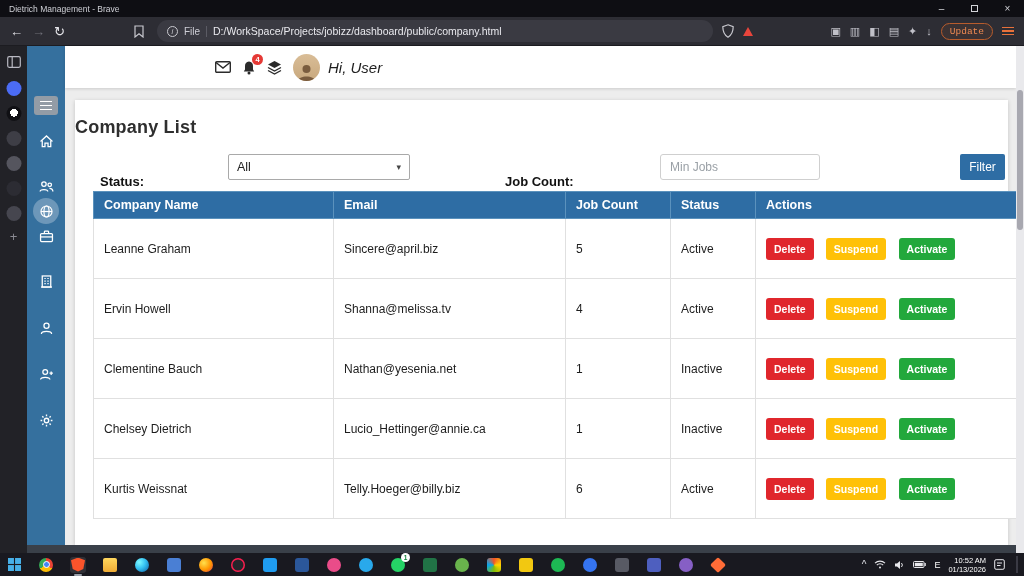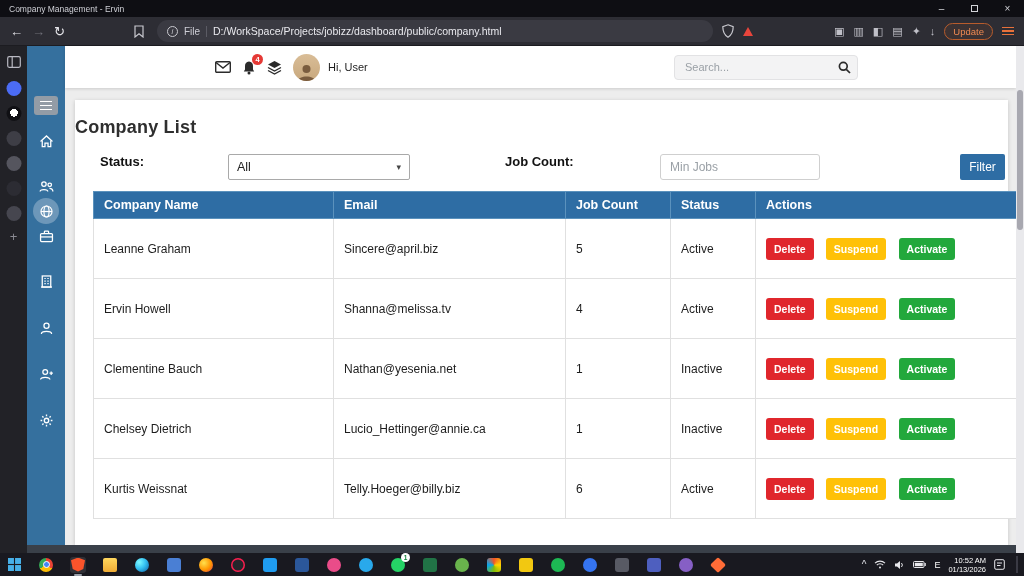--- a/index.html
+++ b/index.html
@@ -19,21 +19,21 @@
   .nav-glyph.disabled { color:#6f6f78; }
   .bm-icon { margin-left:60px; display:flex; }
   .omnibox { display:flex; align-items:center; gap:6px; height:22px; background:#3a3a42; border-radius:12px; padding:0 10px; width:556px; margin-left:4px; }
   .info-chip { width:11px; height:11px; border:1px solid #c9c9cf; border-radius:50%; color:#c9c9cf; font-size:7.5px; display:flex; align-items:center; justify-content:center; font-style:italic; }
   .scheme { color:#cfcfd6; font-size:10px; }
   .omni-divider { width:1px; height:11px; background:#5b5b64; }
   .omni-url { color:#e9e9ee; font-size:10.5px; white-space:nowrap; overflow:hidden; }
   .rw-triangle { width:0; height:0; border-left:5px solid transparent; border-right:5px solid transparent; border-bottom:9px solid #e8453c; }
   .nav-spacer { flex:1; }
   .mini-glyph { color:#c0c0c8; font-size:11px; line-height:1; }
-  .update-pill { border:1px solid #b85c2c; color:#ef8a52; font-size:9.5px; padding:2px 8px; border-radius:9px; background:rgba(230,115,46,.08); white-space:nowrap; }
+  .update-pill { border:1px solid #b85c2c; color:#ef8a52; font-size:9.5px; padding:2px 8px; border-radius:9px; background:rgba(230,115,46,.08); white-space:nowrap;font-family:Liberation Mono, monospace; }
   .burger { display:flex; flex-direction:column; gap:2px; }
   .burger i { display:block; width:12px; height:1.5px; background:#e8713a; }
 
   
   .brave-strip { position:absolute; left:0; top:46px; width:27px; height:507px; background:#222227; }
   .strip-item { position:absolute; left:50%; transform:translateX(-50%); }
   .strip-circle { width:15px; height:15px; border-radius:50%; display:block; }
   .sc1 { background:#4b6cf5; }
   .sc2 { background:radial-gradient(circle at 50% 45%, #fff 0 34%, #101014 35%); }
   .sc3 { background:#3e3e46; }
@@ -52,31 +52,31 @@
   .sb-item { position:absolute; left:0; width:38px; display:flex; justify-content:center; align-items:center; }
   .sb-item svg { position:relative; z-index:1; }
   .sb-item.active::before { content:""; position:absolute; width:26px; height:26px; left:6px; top:-5px; border-radius:50%; background:rgba(255,255,255,.28); }
 
   
   .topbar { position:absolute; left:38px; top:0; width:951px; height:42px; background:#fff; box-shadow:0 1px 3px rgba(0,0,0,.14); display:flex; align-items:center; }
   .tb-spacer { width:150px; }
   .hd-icon { margin-right:11px; position:relative; display:flex; }
   .badge { position:absolute; top:-6px; right:-7px; min-width:11px; height:11px; padding:0 1px; background:#e53935; color:#fff; font-size:7.5px; font-weight:bold; border-radius:6px; display:flex; align-items:center; justify-content:center; }
   .avatar { width:27px; height:27px; border-radius:50%; background:linear-gradient(#d9bd97,#c8a87d); display:flex; align-items:flex-end; justify-content:center; overflow:hidden; margin-right:8px; }
-  .greeting { font-size:11px; color:#1f1f1f; font-weight:500; }
+  .greeting { font-size:15px; color:#1f1f1f; font-weight:500;font-style:italic; }
   .search-wrap { margin-left:auto; margin-right:158px; position:relative; }
   .search-input { width:184px; height:25px; background:#f3f3f4; border:1px solid #e2e2e4; border-radius:4px; padding:0 26px 0 10px; font-size:11px; color:#333; font-family:inherit; }
   .search-input::placeholder { color:#9aa0a6; }
   .search-icon { position:absolute; right:7px; top:5px; }
 
   
   .page-card { position:absolute; left:48px; top:54px; width:933px; height:445px; background:#fff; box-shadow:0 1px 4px rgba(0,0,0,.18); }
   .card-title { padding-top:17px; font-size:18px; font-weight:bold; color:#2f2f2f; letter-spacing:.2px; }
   .filter-row { position:relative; height:27px; margin-top:16px; }
-  .flt-label { position:absolute; top:0; font-size:13px; font-weight:bold; color:#111; }
+  .flt-label { position:absolute; top:20px; font-size:13px; font-weight:bold; color:#111; }
   .status-label { left:25px; }
   .jobcount-label { left:430px; }
   .select { position:absolute; left:153px; top:0; width:182px; height:26px; border:1px solid #a9a9a9; border-radius:2px; background:#fff; display:flex; align-items:center; padding:0 8px; font-size:12.5px; color:#222; cursor:default; }
   .select .caret { margin-left:auto; font-size:9px; color:#444; }
   .jobcount-input { position:absolute; left:585px; top:0; width:160px; height:26px; border:1px solid #cfcfcf; border-radius:3px; padding:0 9px; font-size:12px; color:#333; font-family:inherit; }
   .jobcount-input::placeholder { color:#9aa0a6; }
   .filter-btn { position:absolute; right:3px; top:0; width:45px; height:26px; background:#2e6da4; color:#fff; border:none; border-radius:2px; font-size:12px; font-family:inherit; }
 
   .company-table { margin:10px 8px 0 18px; border-collapse:collapse; width:907px; font-size:12px; color:#1d1d1d; table-layout:fixed; }
   .company-table th { background:#2e6da4; color:#fff; font-weight:bold; text-align:left; padding:0 10px; height:27px; font-size:12.5px; border:1px solid #5b92bd; }
@@ -125,21 +125,21 @@
   .tray-lang { color:#fff; font-size:9px; }
   .clock { color:#fff; font-size:7.5px; line-height:9px; text-align:right; }
   .desktop-sliver { width:2px; height:17px; background:#3a3a44; margin-left:3px; }
 </style>
 </head>
 <body>
 
 <div class="screen">
 
   <div class="titlebar">
-    <span class="title">Company Management - Ervin</span>
+    <span class="title">Dietrich Management - Brave</span>
     <span class="win-controls">
       <span class="win-btn">–</span>
       <span class="win-btn">
           <span class="sq"></span>
         </span>
       <span class="win-btn">×</span>
     </span>
   </div>
 
   <div class="navbar">
@@ -292,29 +292,20 @@
             <path d="M1 10.5 L7.5 14 L14 10.5" fill="none" stroke="#2b2b2b" stroke-width="1.4"></path>
           </svg>
       </span>
       <span class="avatar">
         <svg width="21" height="19" viewBox="0 0 21 19">
             <circle cx="10.5" cy="7" r="4" fill="#7a5c3e"></circle>
             <path d="M2 19 c0-6 17-6 17 0 z" fill="#7a5c3e"></path>
           </svg>
       </span>
       <span class="greeting">Hi, User</span>
-      <span class="search-wrap">
-        <input class="search-input" type="text" placeholder="Search..." style="">
-        <span class="search-icon">
-          <svg width="13" height="13" viewBox="0 0 13 13">
-              <circle cx="5.3" cy="5.3" r="3.9" fill="none" stroke="#2b2b2b" stroke-width="1.7"></circle>
-              <path d="M8.3 8.3 L12 12" stroke="#2b2b2b" stroke-width="1.7"></path>
-            </svg>
-        </span>
-      </span>
     </div>
 
     <div class="page-card">
       <div class="card-title">Company List</div>
 
       <div class="filter-row">
         <span class="flt-label status-label">Status:</span>
         <span class="select">
           <span>All</span>
           <span class="caret">▾</span>

